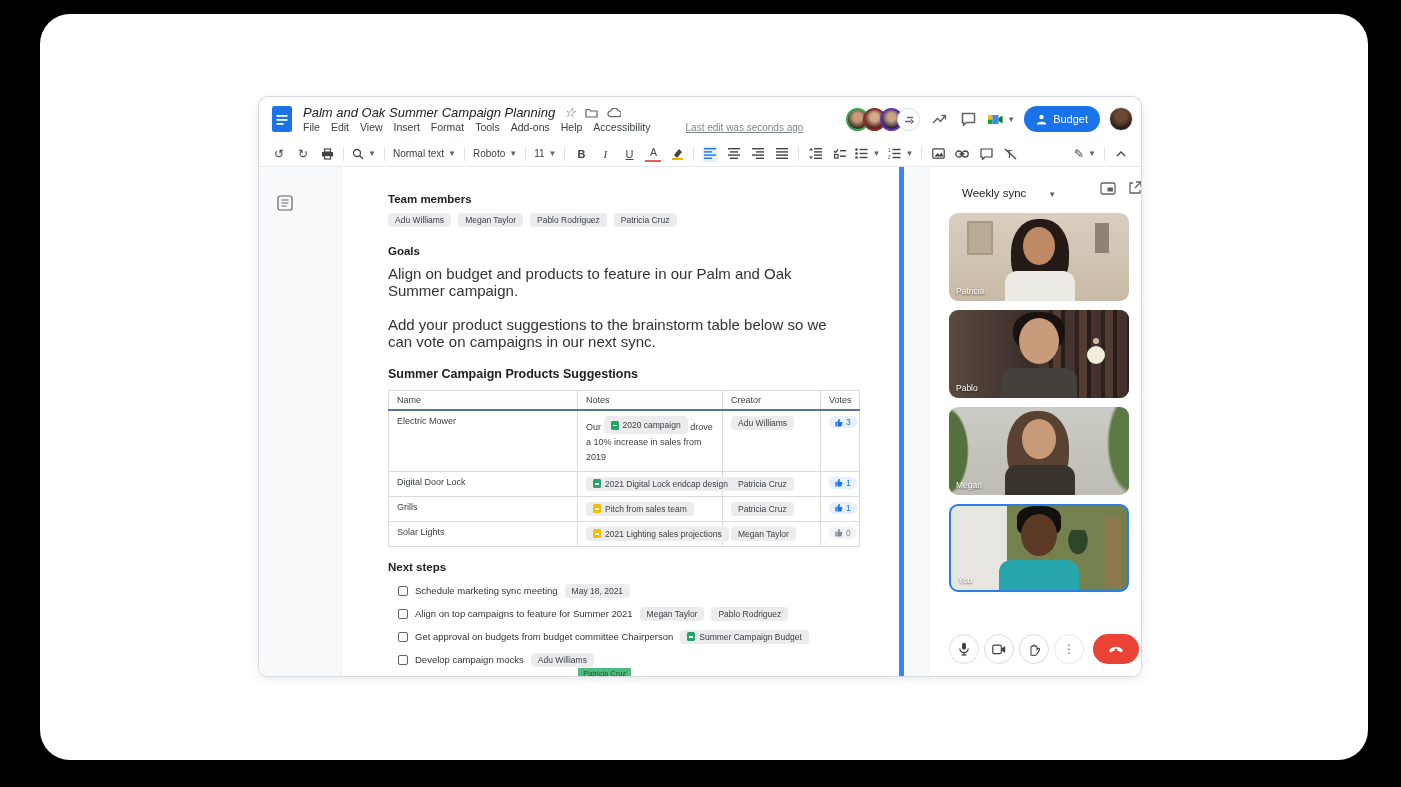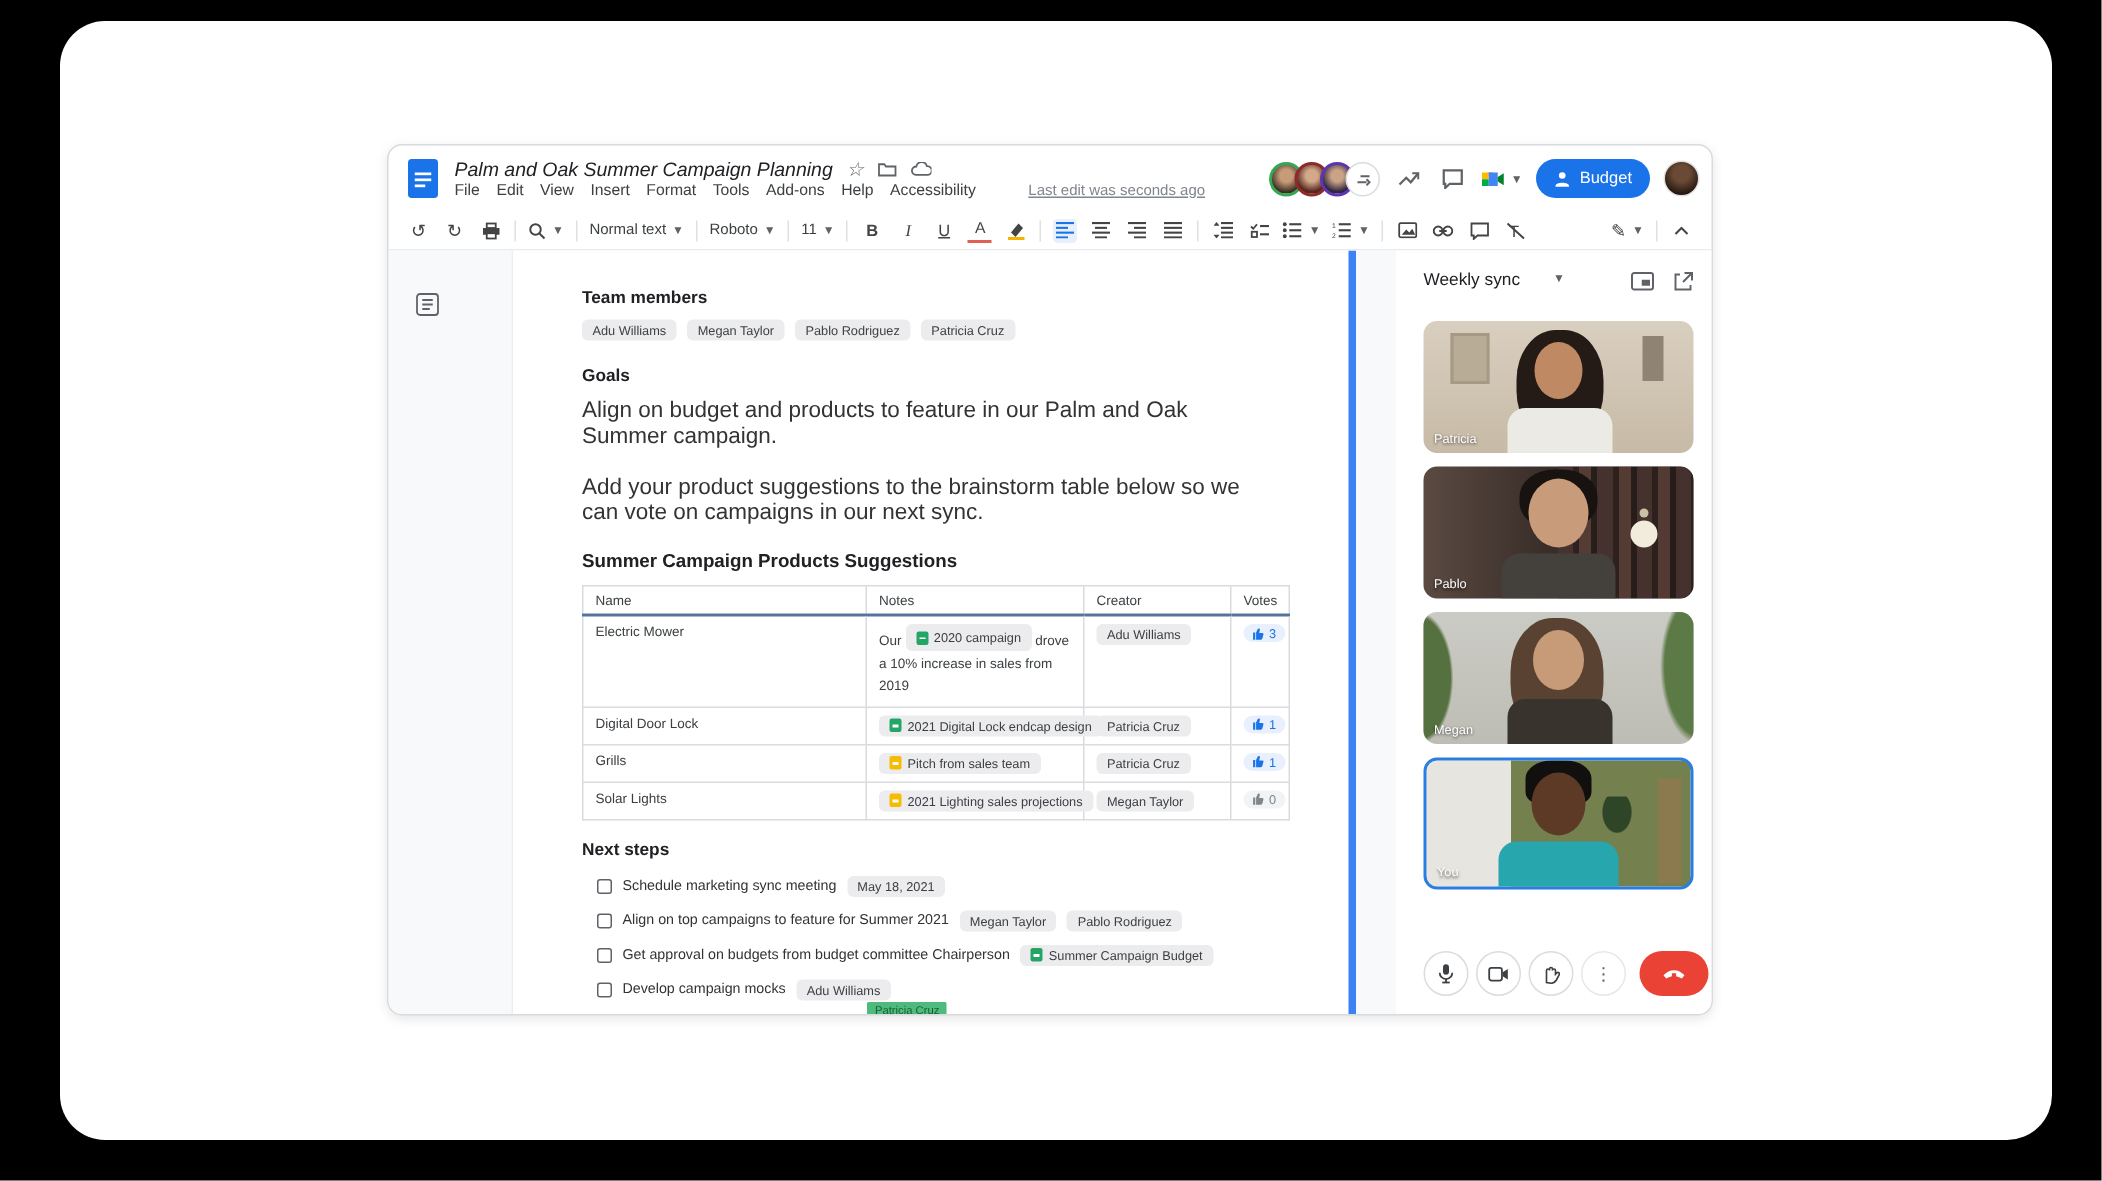--- a/index.html
+++ b/index.html
@@ -86,21 +86,21 @@
   .vote-pill svg { display:block; }
   
   .steps { margin-top:2px; }
   .step { display:flex; align-items:center; gap:7px; margin:0 0 9px 10px; font-size:9.5px; color:#333; position:relative; }
   .checkbox { width:10px; height:10px; border:1.3px solid #5f6368; border-radius:2px; flex:none; }
   .cursor-wrap { position:relative; display:inline-block; width:1px; height:12px; }
   .cursor-line { position:absolute; left:0; bottom:-2px; width:1.5px; height:13px; background:#222; }
   .cursor-flag { position:absolute; left:1px; bottom:8px; background:#4fba7e; color:#1b5e33; font-size:7.5px; padding:1.5px 5px; white-space:nowrap; border-radius:1px; }
   
   .meet-panel { flex:1; background:#fff; padding:14px 0 0 18px; position:relative; }
-  .meet-header { display:flex; align-items:flex-start; width:180px; }
+  .meet-header { display:flex; align-items:flex-end; width:180px;margin-left:13px; }
   .meet-title { font-size:11.5px; color:#202124; }
   .meet-caret { font-size:8px; color:#5f6368; margin-left:22px; }
   .meet-hicons { margin-left:auto; display:flex; gap:12px; color:#5f6368; }
   .tiles { margin-top:14px; display:flex; flex-direction:column; gap:9px; }
   .tile { width:180px; height:88px; border-radius:9px; position:relative; overflow:hidden; background:#888; flex:none; }
   .tile.active { border:2px solid #2a7de1; }
   .tile-label { position:absolute; left:7px; bottom:5px; color:#fff; font-size:8.5px; text-shadow:0 1px 2px rgba(0,0,0,.65); z-index:5; }
   .person { position:absolute; left:0; top:0; width:100%; height:100%; }
   .hair { position:absolute; border-radius:45%; }
   .head { position:absolute; border-radius:50%; }

